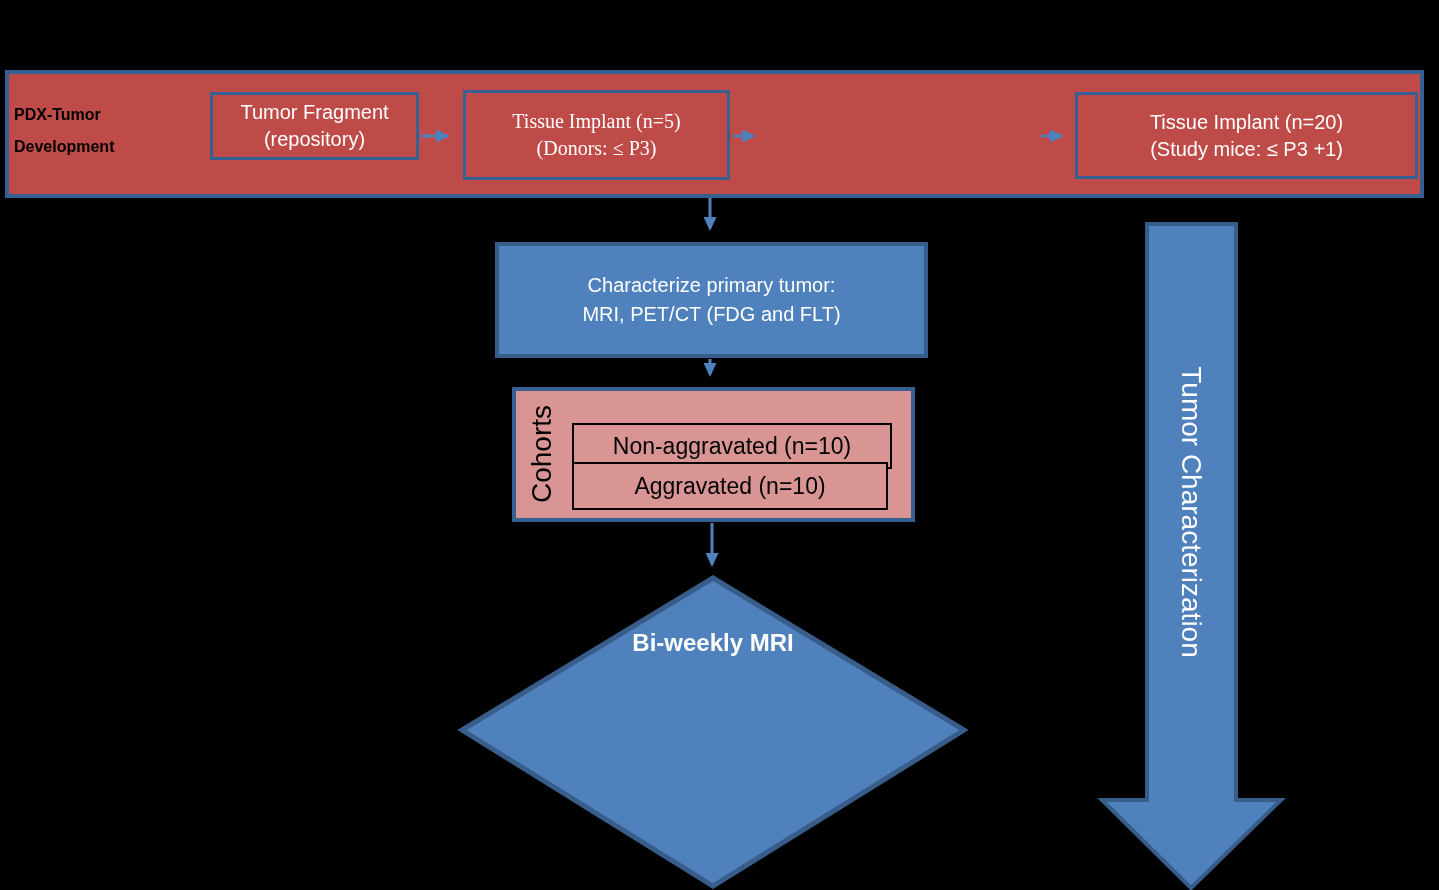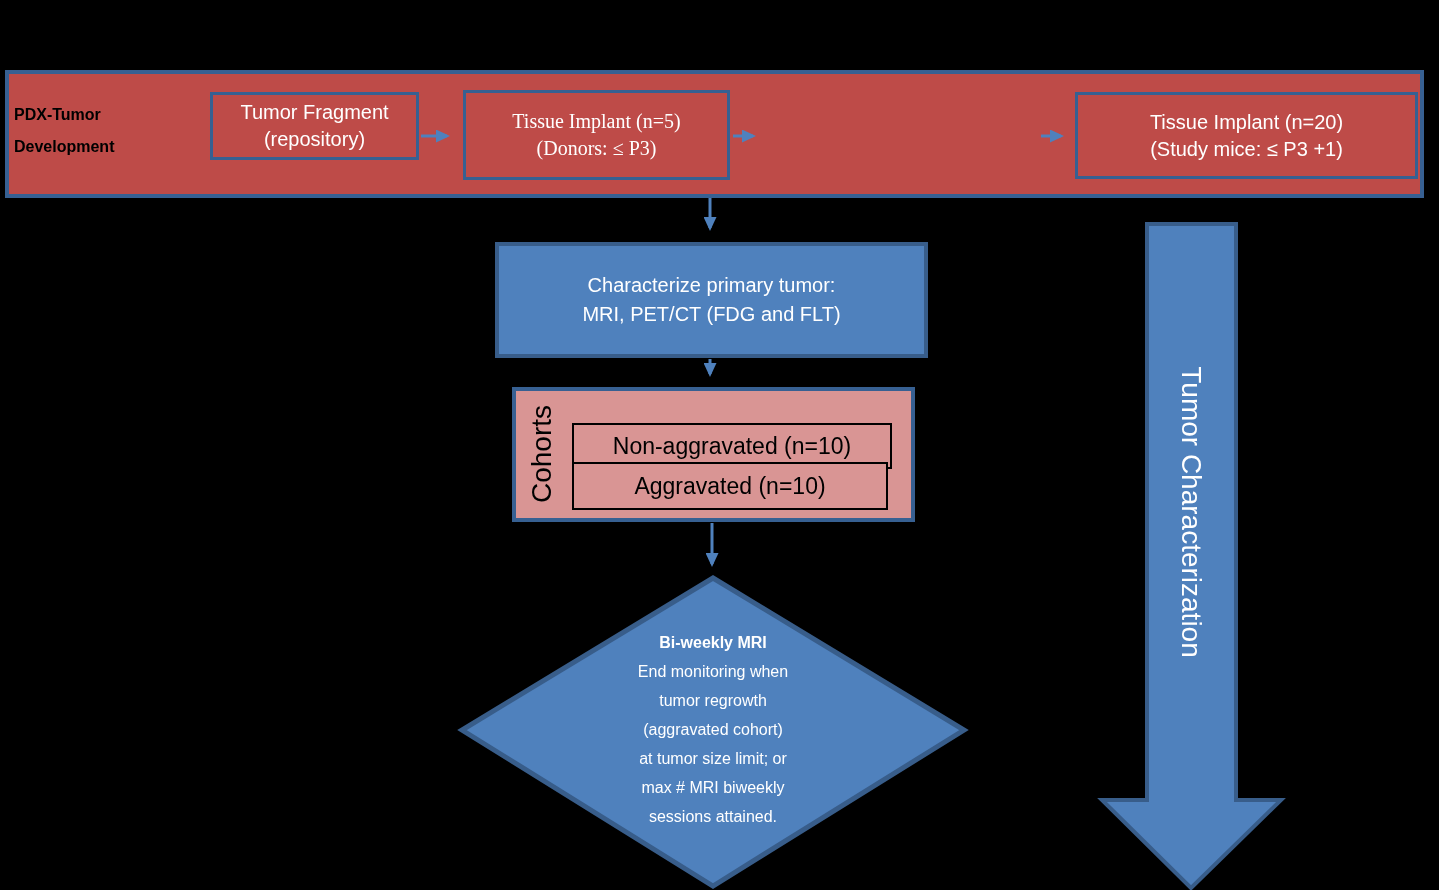--- a/index.html
+++ b/index.html
@@ -79,21 +79,21 @@
     color: #000000;
     font-size: 23px;
   }
   .cohort1 { left: 572px; top: 402px; width: 320px; height: 46px; margin-top: 21px; }
   .cohort2 { left: 572px; top: 462px; width: 316px; height: 48px; }
 
   
   .diamond-text {
     left: 553px; top: 628px; width: 320px;
     color: #FFFFFF;
-    font-size: 16px;
+    font-size: 24px;
     line-height: 29px;
     text-align: center;
   }
   .diamond-title { font-weight: bold; }
 
   
   .side-arrow-label {
     left: 1191px; top: 512px;
     transform: translate(-50%, -50%) rotate(90deg);
     color: #FFFFFF;
@@ -165,23 +165,17 @@
     <line x1="733" y1="136" x2="753" y2="136" stroke="#4F81BD" stroke-width="3" marker-end="url(#arrowhead)"></line>
     <line x1="1041" y1="136" x2="1061" y2="136" stroke="#4F81BD" stroke-width="3" marker-end="url(#arrowhead)"></line>
 
     <line x1="710" y1="198" x2="710" y2="228" stroke="#4F81BD" stroke-width="3" marker-end="url(#arrowhead)"></line>
     <line x1="710" y1="359" x2="710" y2="374" stroke="#4F81BD" stroke-width="3" marker-end="url(#arrowhead)"></line>
     <line x1="712" y1="523" x2="712" y2="564" stroke="#4F81BD" stroke-width="3" marker-end="url(#arrowhead)"></line>
   </svg>
 
   <div class="abs diamond-text">
     <div class="diamond-title">Bi-weekly MRI</div>
-    <div class="preline">End monitoring when
-tumor regrowth
-(aggravated cohort)
-at tumor size limit; or
-max # MRI biweekly
-sessions attained.</div>
   </div>
 
   <div class="abs side-arrow-label">Tumor Characterization</div>
 
 </div>
 
 </body></html>

